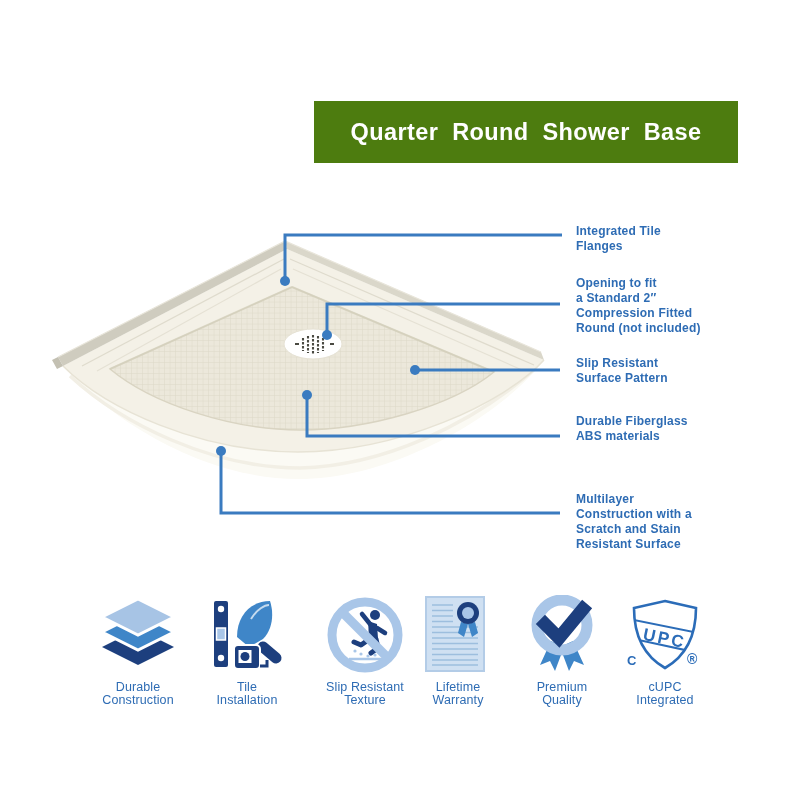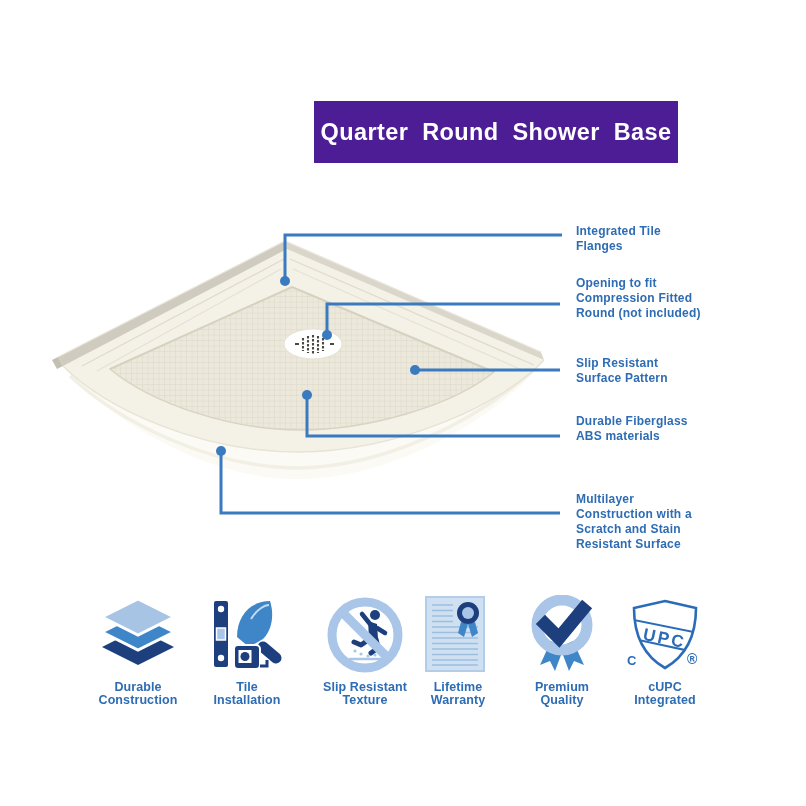--- a/index.html
+++ b/index.html
@@ -1,30 +1,30 @@
 <!DOCTYPE html>
 <html><head>
 <meta charset="utf-8">
 <style>
   html,body{margin:0;padding:0;background:#ffffff;}
   body{width:806px;height:806px;position:relative;overflow:hidden;
        font-family:"Liberation Sans","DejaVu Sans",sans-serif;}
   .stage{position:absolute;inset:0;}
-  .banner{position:absolute;left:314px;top:101px;width:364px;height:62px;
-          background:#4c1d95;display:flex;align-items:center;justify-content:center;}
+  .banner{position:absolute;left:314px;top:101px;width:424px;height:62px;
+          background:#4d7c0f;display:flex;align-items:center;justify-content:center;}
   .banner h1{margin:0;color:#ffffff;font-size:23.5px;font-weight:bold;
              letter-spacing:0.4px;word-spacing:7px;}
   .product-svg{position:absolute;left:0;top:0;width:806px;height:806px;pointer-events:none;}
   .callout{position:absolute;left:576px;width:220px;color:#2e6cb4;
            font-weight:bold;font-size:12px;line-height:15px;letter-spacing:0.2px;}
   .callout div{white-space:nowrap;}
   #co1{top:224px;} #co2{top:276px;} #co3{top:356px;} #co4{top:414px;} #co5{top:492px;}
   .feature{position:absolute;top:594px;width:120px;text-align:center;}
   .feature .iconbox{height:82px;display:flex;align-items:center;justify-content:center;}
-  .feature .label{margin-top:5px;color:#2e6cb4;font-weight:bold;
+  .feature .label{margin-top:5px;color:#2e6cb4;font-weight:normal;
                   font-size:12.5px;line-height:12.5px;letter-spacing:0.1px;}
   #f1{left:78px;} #f2{left:187px;} #f3{left:305px;} #f4{left:398px;} #f5{left:502px;} #f6{left:605px;}
 </style>
 </head>
 <body>
 
 <div class="stage">
 
   <div class="banner">
     <h1>Quarter Round Shower Base</h1>
@@ -85,20 +85,21 @@
       <circle cx="221" cy="451" r="5"></circle>
     </g>
   </svg>
 
   <div class="callout" id="co1">
     <div>Integrated Tile</div>
     <div>Flanges</div>
   </div>
   <div class="callout" id="co2">
     <div>Opening to fit</div>
+    <div>a Standard 2″</div>
     <div>Compression Fitted</div>
     <div>Round (not included)</div>
   </div>
   <div class="callout" id="co3">
     <div>Slip Resistant</div>
     <div>Surface Pattern</div>
   </div>
   <div class="callout" id="co4">
     <div>Durable Fiberglass</div>
     <div>ABS materials</div>

